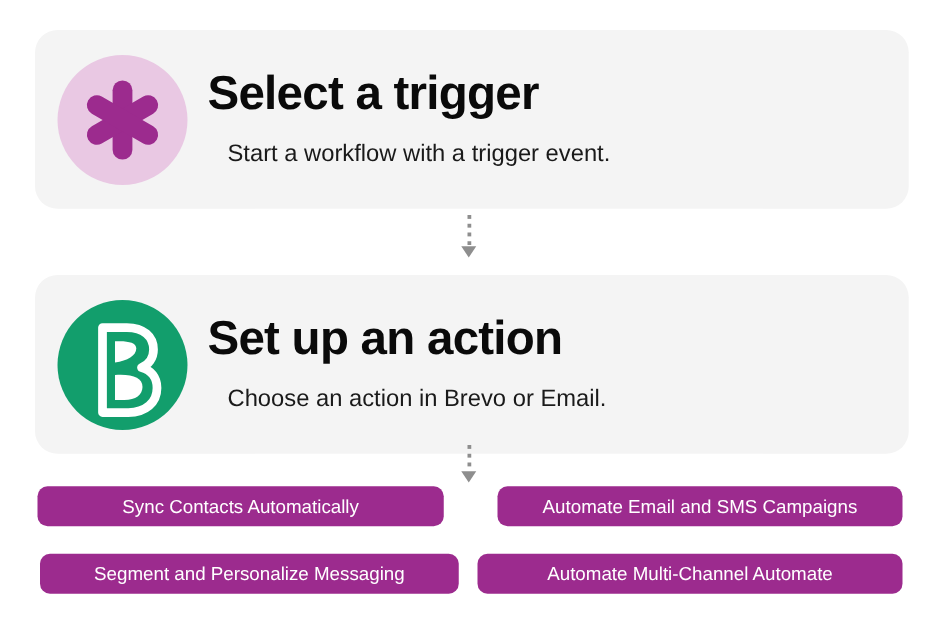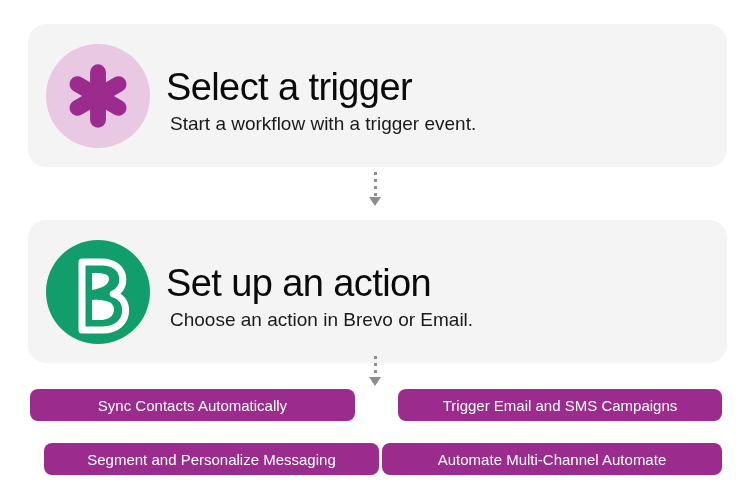--- a/index.html
+++ b/index.html
@@ -49,33 +49,33 @@
   }
   .icon-trigger { background: #e9c8e3; }
   .icon-brevo   { background: #129e6c; }
 
   .step-text {
     flex: 1 1 auto;
     min-width: 0;
   }
   .step-title {
     font-size: 38px;
-    font-weight: normal;
+    font-weight: bold;
     color: #0a0a0a;
     line-height: 1.05;
     letter-spacing: -0.6px;
     margin: 16px 0 4px 0;
     white-space: nowrap;
   }
   .step-sub {
     font-size: 19px;
     font-weight: normal;
     color: #1a1a1a;
     line-height: 1.25;
-    margin: 4px;
+    margin: 16px;
     white-space: nowrap;
   }
 
   
   .connector {
     position: absolute;
     left: 368px;
     width: 14px;
     display: flex;
     flex-direction: column;
@@ -110,21 +110,21 @@
     font-size: 15px;
     display: flex;
     align-items: center;
     justify-content: center;
     box-sizing: border-box;
     padding: 0 10px;
     white-space: nowrap;
   }
   #tag-0 { left: 30px;  top: 389px; width: 325px; }
   #tag-1 { left: 398px; top: 389px; width: 324px; }
-  #tag-2 { left: 44px;  top: 443px; width: 335px; }
+  #tag-2 { left: 32px;  top: 443px; width: 335px; }
   #tag-3 { left: 382px; top: 443px; width: 340px; }
 </style>
 </head>
 <body>
 
 <div class="stage">
 
   <div class="step-card" id="card-trigger">
     <div class="step-icon icon-trigger">
       <svg width="72" height="72" viewBox="0 0 100 100" aria-hidden="true">
@@ -159,17 +159,17 @@
       <p class="step-sub">Choose an action in Brevo or Email.</p>
     </div>
   </div>
 
   <div class="connector" id="connector-2">
     <div class="dots"></div>
     <div class="arrowhead"></div>
   </div>
 
   <div class="tag" id="tag-0">Sync Contacts Automatically</div>
-  <div class="tag" id="tag-1">Trigger Email and SMS Campaigns</div>
+  <div class="tag" id="tag-1">Automate Email and SMS Campaigns</div>
   <div class="tag" id="tag-2">Segment and Personalize Messaging</div>
   <div class="tag" id="tag-3">Automate Multi-Channel Automate</div>
 
 </div>
 
 </body></html>

